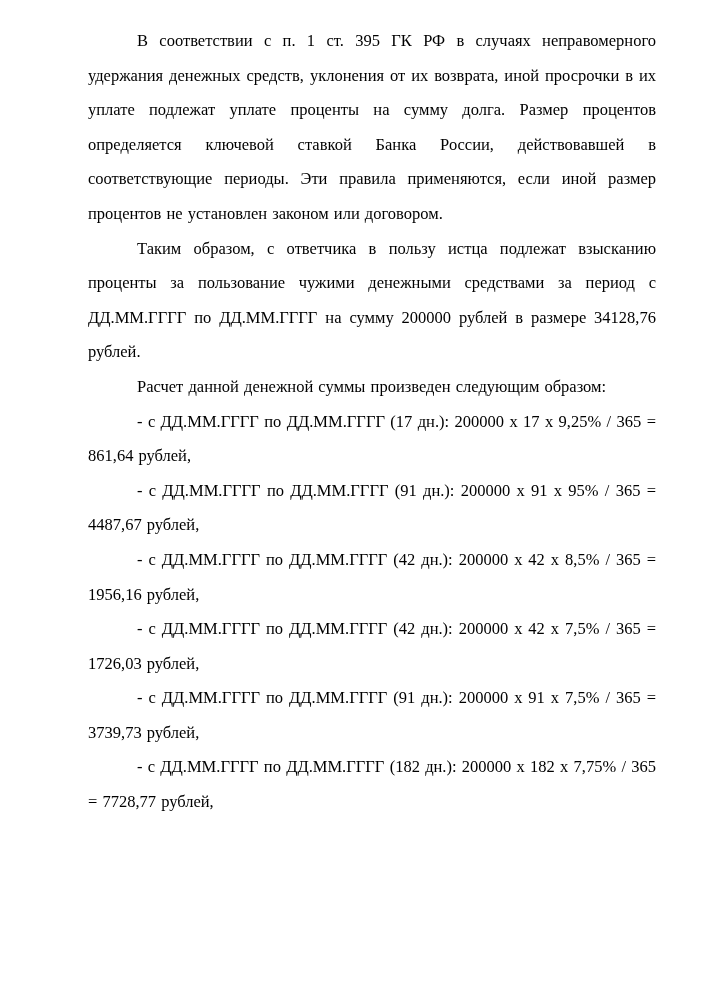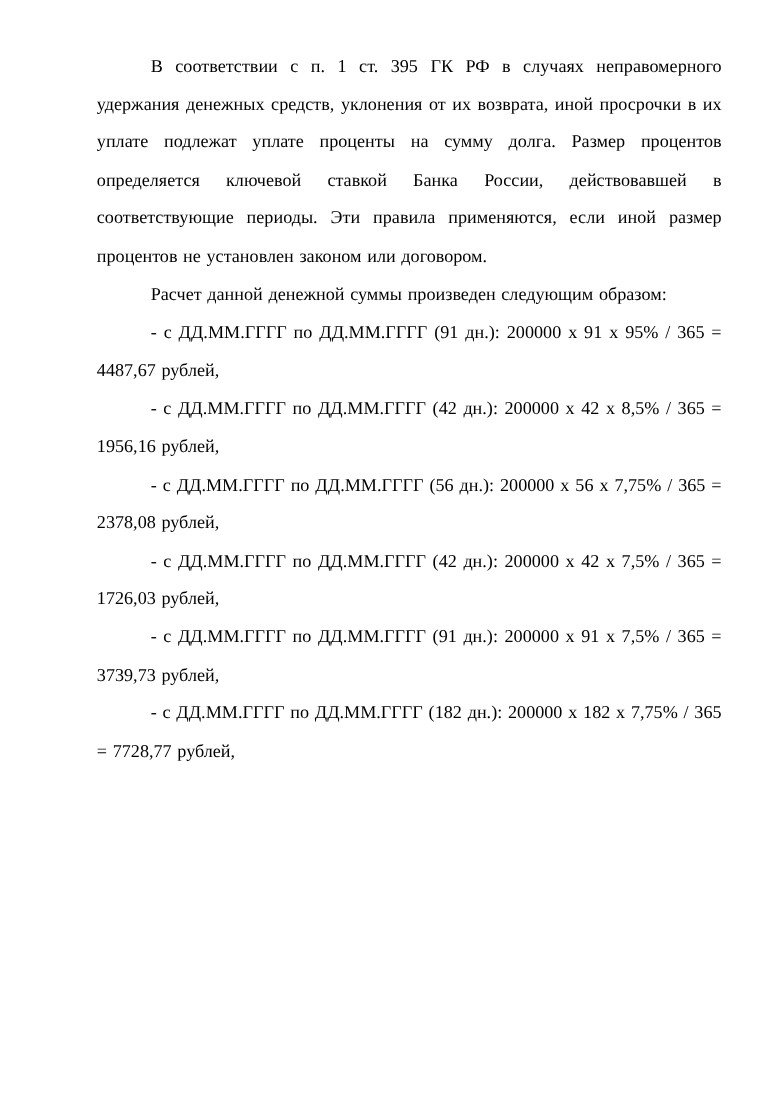--- a/index.html
+++ b/index.html
@@ -9,40 +9,41 @@
   }
   body {
     width: 707px;
     height: 1000px;
     overflow: hidden;
   }
   .page {
     box-sizing: border-box;
     width: 707px;
     height: 1000px;
-    padding: 43px 51px 0 88px;
+    padding: 24px 51px 0 88px;
     background: #ffffff;
     color: #000000;
     font-family: "Liberation Serif", "DejaVu Serif", serif;
     font-size: 16.5px;
     line-height: 34.6px;
     text-align: justify;
   }
   .page p {
     margin: 0;
     padding: 0;
     text-indent: 49px;
     word-spacing: 1px;
   }
 </style>
 </head>
 <body>
 
 <div class="page">
   <p>В соответствии с п. 1 ст. 395 ГК РФ в случаях неправомерного удержания денежных средств, уклонения от их возврата, иной просрочки в их уплате подлежат уплате проценты на сумму долга. Размер процентов определяется ключевой ставкой Банка России, действовавшей в соответствующие периоды. Эти правила применяются, если иной размер процентов не установлен законом или договором.</p>
+  <p>Таким образом, с ответчика в пользу истца подлежат взысканию проценты за пользование чужими денежными средствами за период с ДД.ММ.ГГГГ по ДД.ММ.ГГГГ на сумму 200000 рублей в размере 34128,76 рублей.</p>
   <p>Расчет данной денежной суммы произведен следующим образом:</p>
+  <p>- с ДД.ММ.ГГГГ по ДД.ММ.ГГГГ (17 дн.): 200000 х 17 х 9,25% / 365 = 861,64 рублей,</p>
   <p>- с ДД.ММ.ГГГГ по ДД.ММ.ГГГГ (91 дн.): 200000 х 91 х 95% / 365 = 4487,67 рублей,</p>
   <p>- с ДД.ММ.ГГГГ по ДД.ММ.ГГГГ (42 дн.): 200000 х 42 х 8,5% / 365 = 1956,16 рублей,</p>
-  <p>- с ДД.ММ.ГГГГ по ДД.ММ.ГГГГ (56 дн.): 200000 х 56 х 7,75% / 365 = 2378,08 рублей,</p>
   <p>- с ДД.ММ.ГГГГ по ДД.ММ.ГГГГ (42 дн.): 200000 х 42 х 7,5% / 365 = 1726,03 рублей,</p>
   <p>- с ДД.ММ.ГГГГ по ДД.ММ.ГГГГ (91 дн.): 200000 х 91 х 7,5% / 365 = 3739,73 рублей,</p>
   <p>- с ДД.ММ.ГГГГ по ДД.ММ.ГГГГ (182 дн.): 200000 х 182 х 7,75% / 365 = 7728,77 рублей,</p>
 </div>
 
 </body></html>

